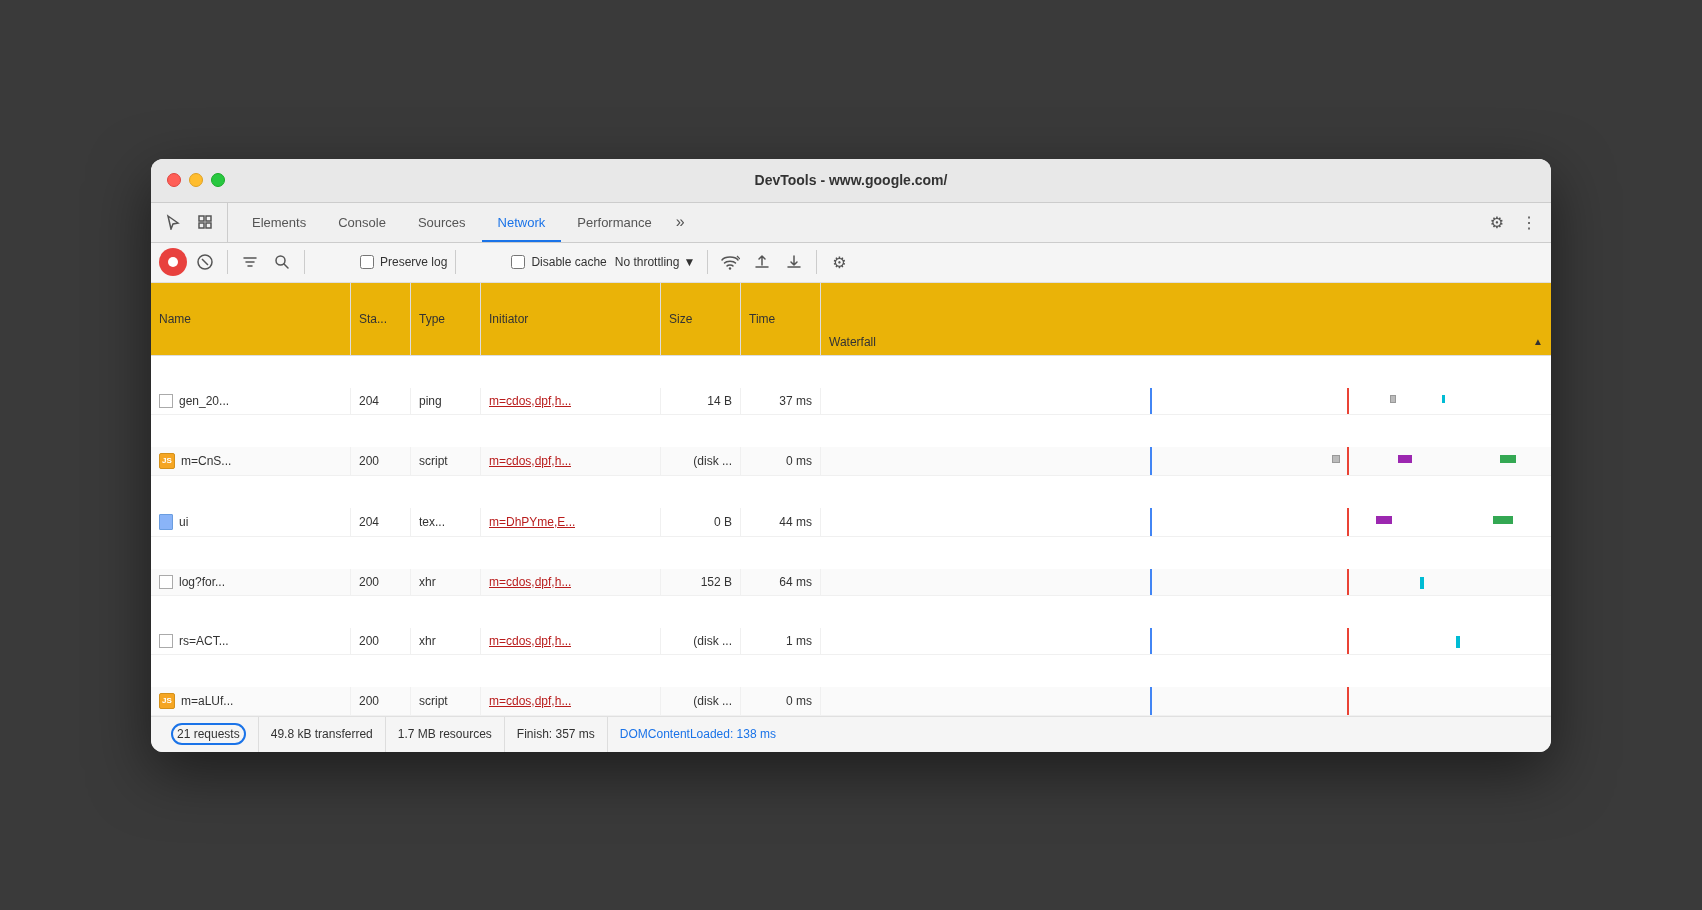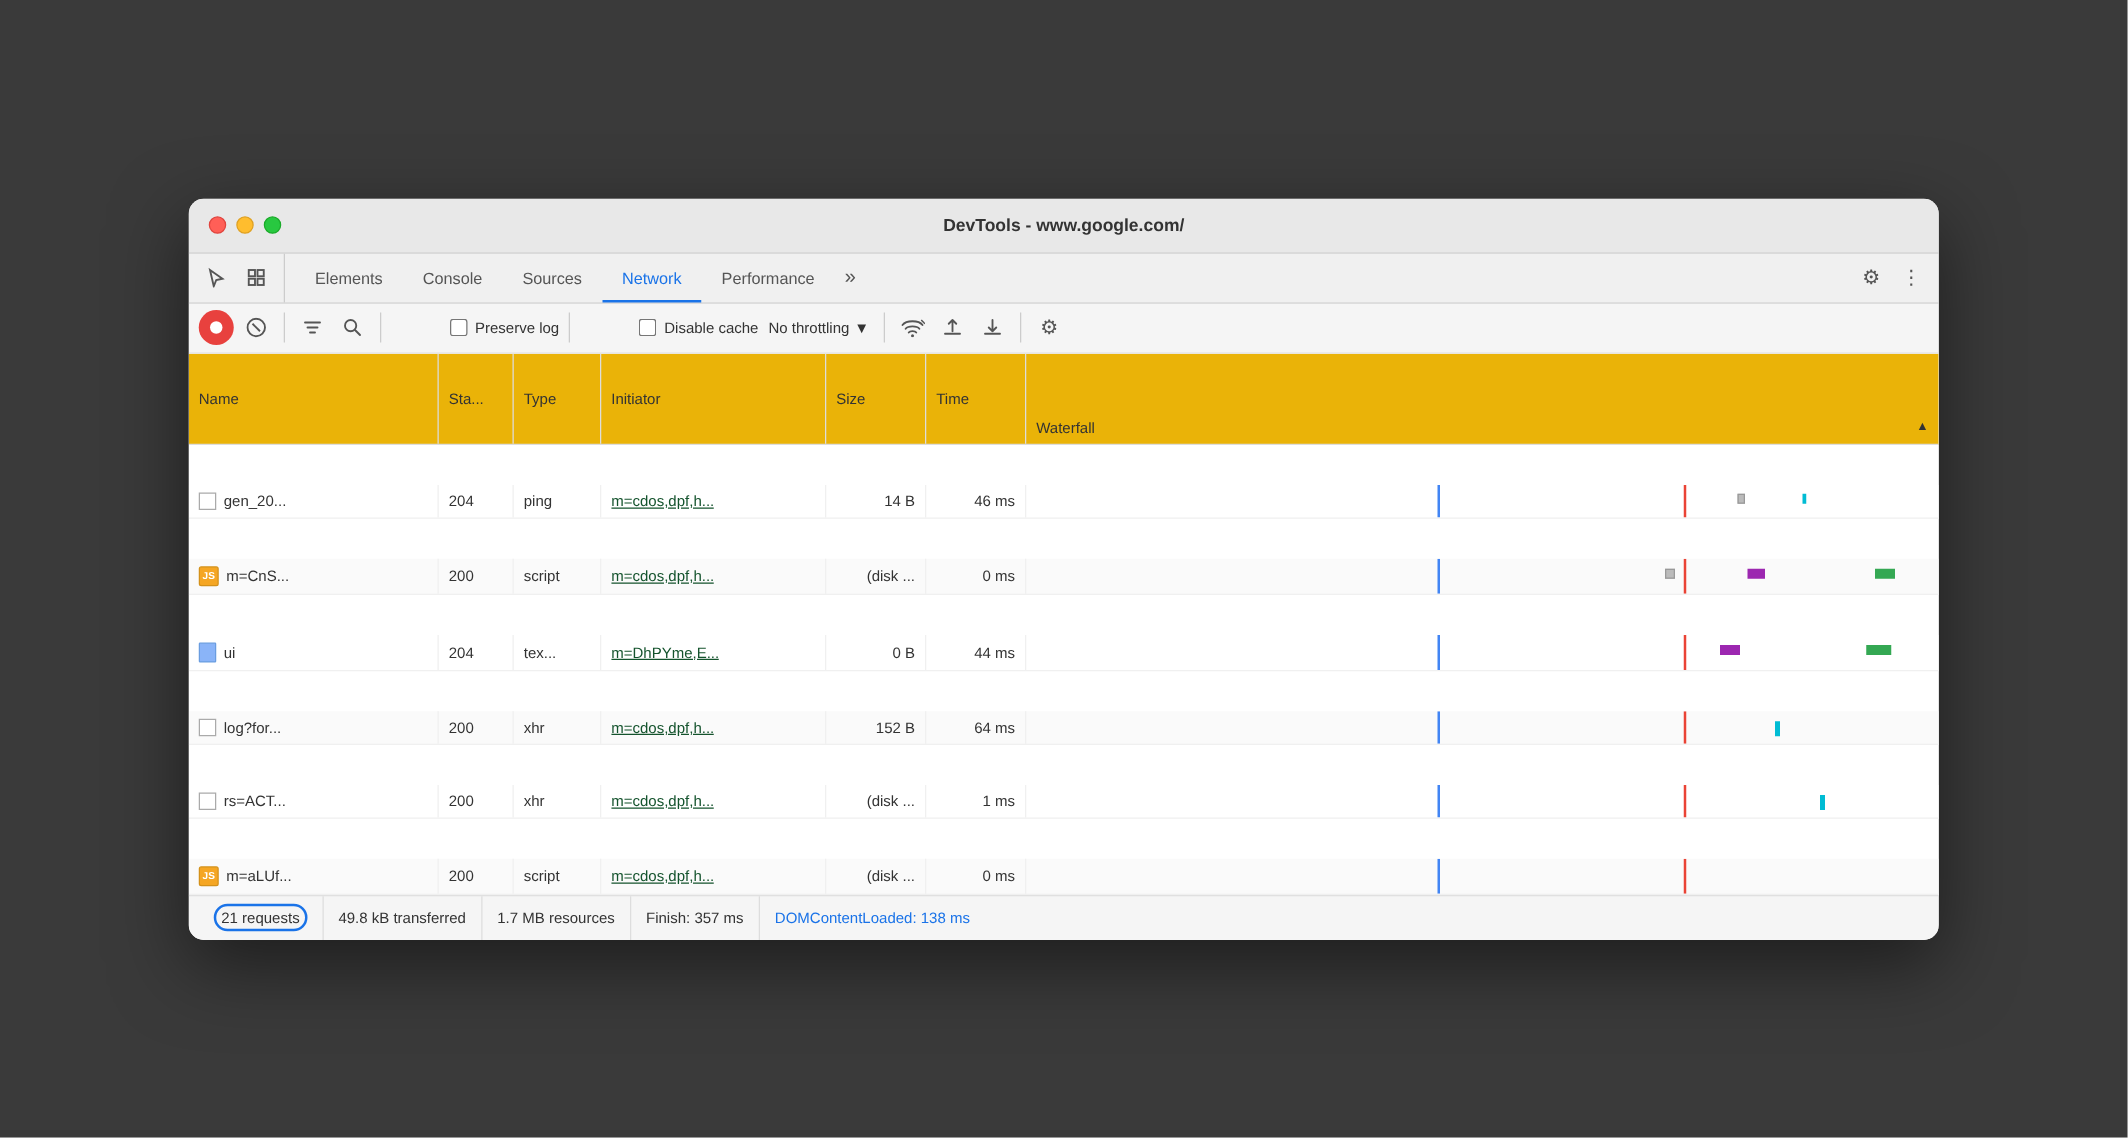--- a/index.html
+++ b/index.html
@@ -264,21 +264,21 @@
       flex-shrink: 0;
       border-radius: 1px;
     }
     .name-text {
       overflow: hidden;
       text-overflow: ellipsis;
       white-space: nowrap;
       font-size: 12px;
     }
     .initiator-link {
-      color: #14532d;
+      color: #b91c1c;
       text-decoration: underline;
       cursor: pointer;
       overflow: hidden;
       text-overflow: ellipsis;
       white-space: nowrap;
       font-size: 12px;
     }
     .td-right {
       justify-content: flex-end;
     }
@@ -496,21 +496,21 @@
       <div class="td">
         <span>ping</span>
       </div>
       <div class="td">
         <span class="initiator-link">m=cdos,dpf,h...</span>
       </div>
       <div class="td td-right">
         <span>14 B</span>
       </div>
       <div class="td td-right">
-        <span>46 ms</span>
+        <span>37 ms</span>
       </div>
       <div class="td waterfall-cell">
         <div class="waterfall-line-blue" style="left: 45%;"></div>
         <div class="waterfall-line-red" style="left: 72%;"></div>
 
         <div style="position:absolute; left:78%; top:30%; width:6px; height:8px; background:#bbb; border:1px solid #999;"></div>
         <div style="position:absolute; left:85%; top:30%; width:3px; height:8px; background:#00bcd4;"></div>
       </div>
     </div>
 

